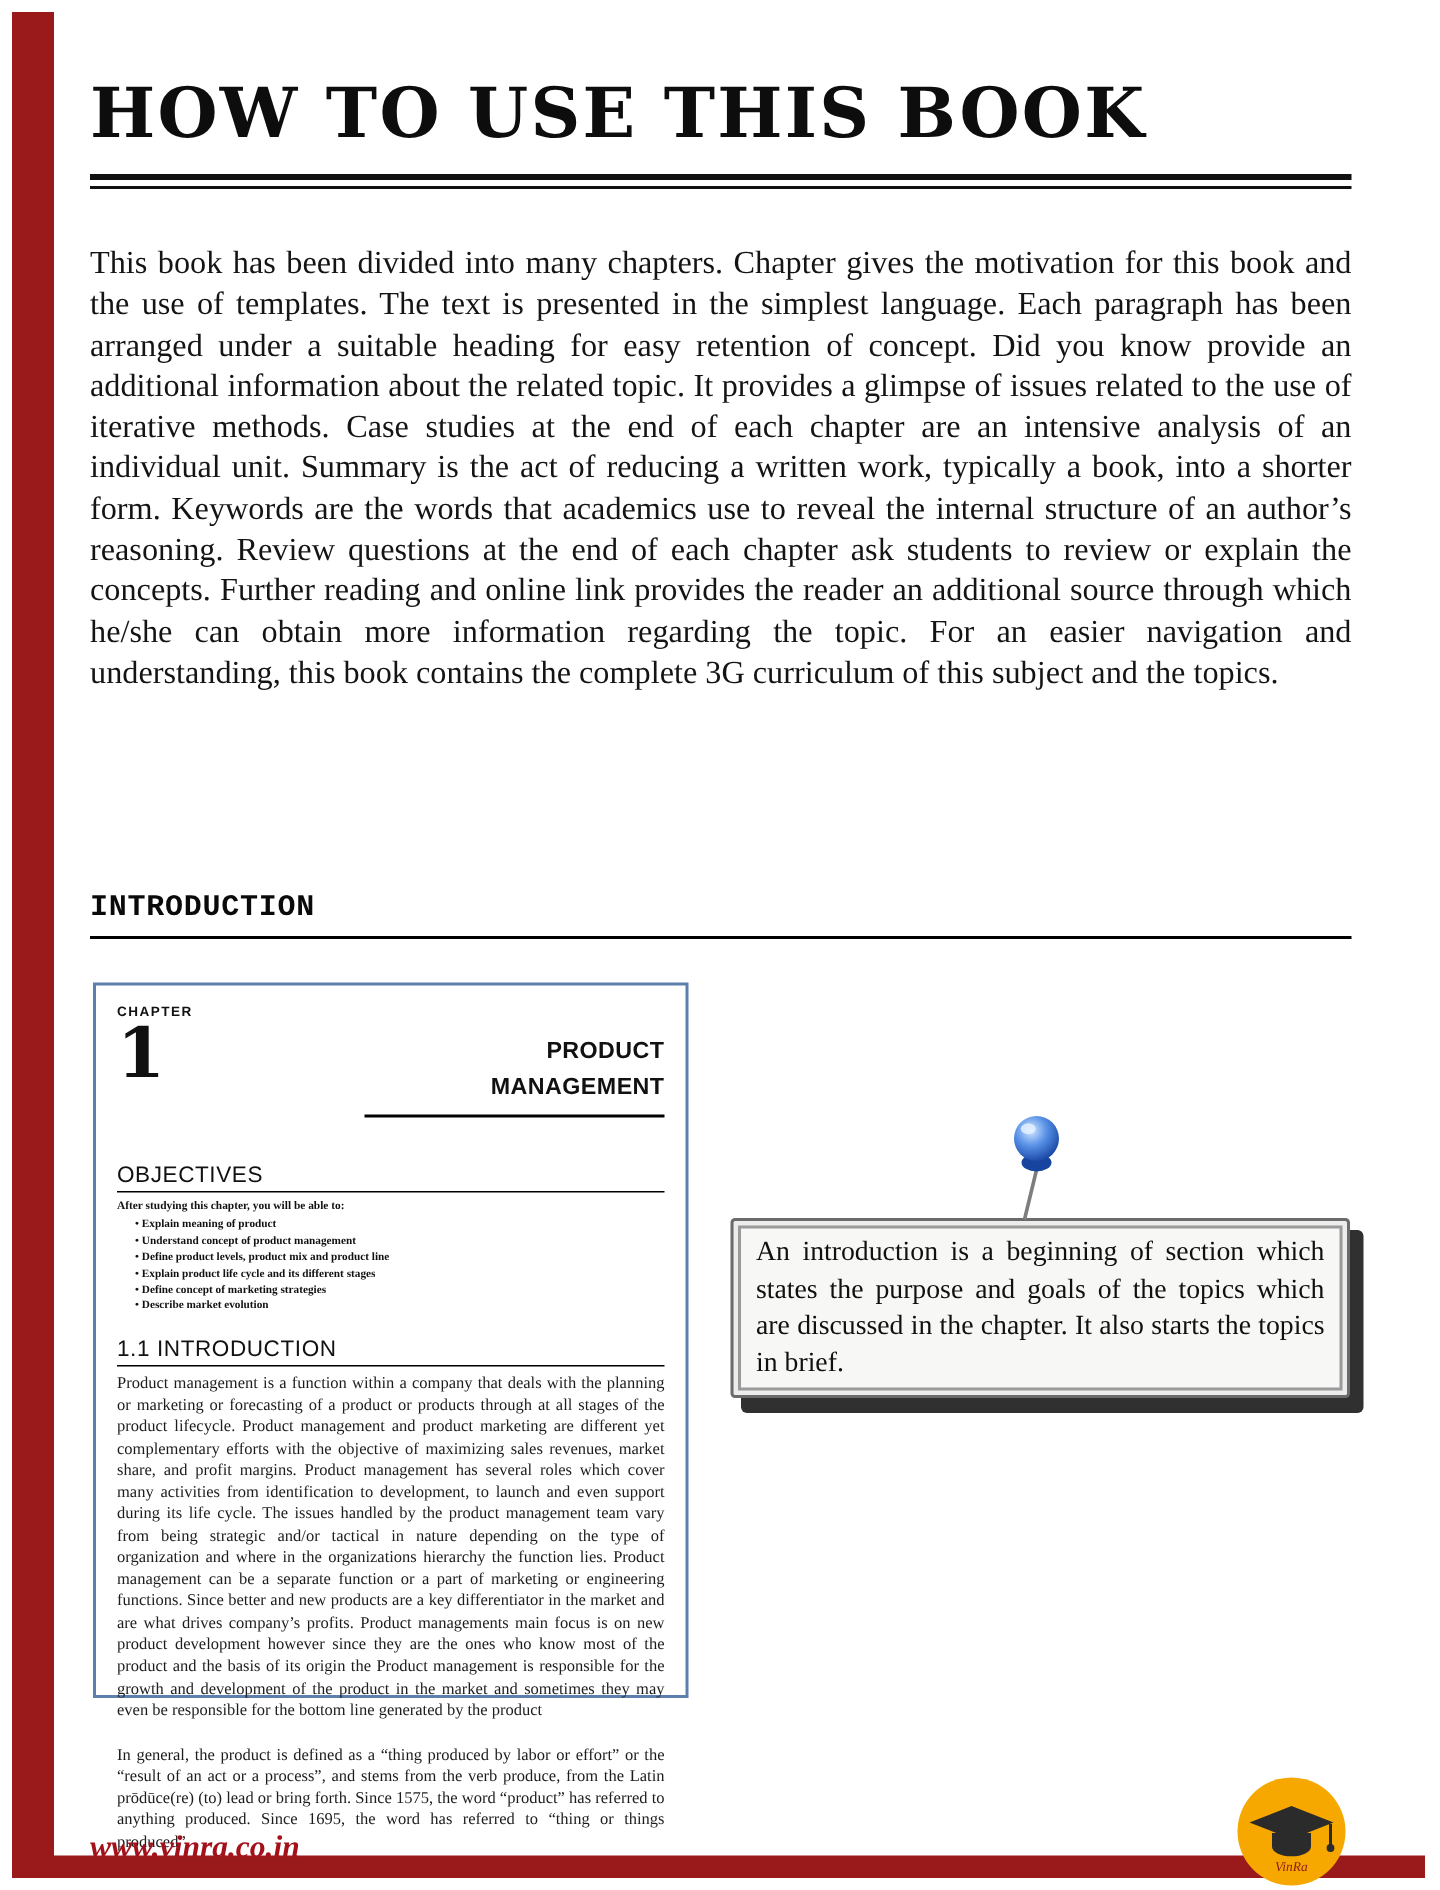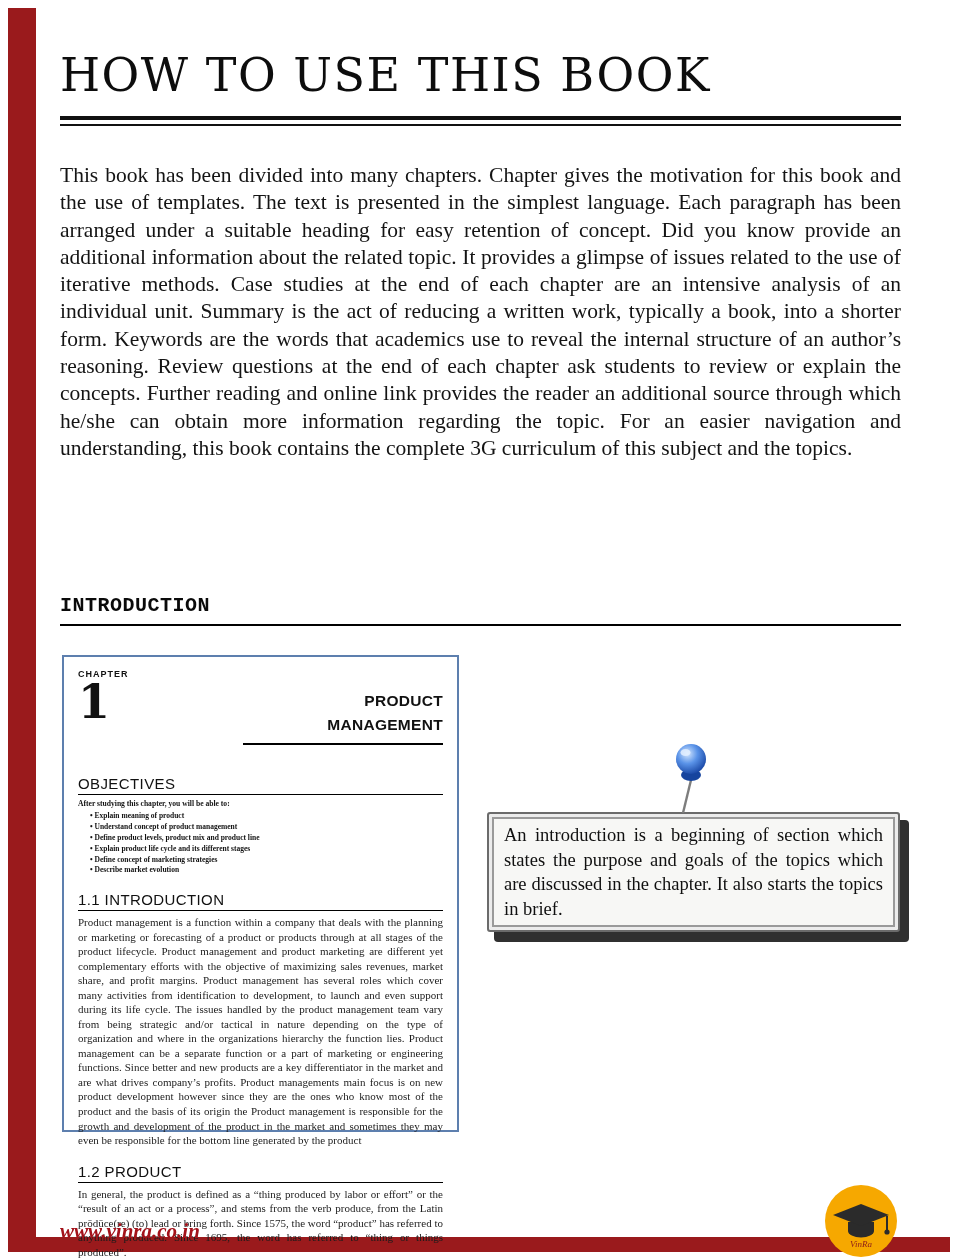--- a/index.html
+++ b/index.html
@@ -3,21 +3,21 @@
 <meta charset="utf-8">
 <style>
   * { margin:0; padding:0; box-sizing:border-box; }
   html,body { width:960px; height:1260px; background:#ffffff; overflow:hidden; }
   body { font-family:"Liberation Serif", serif; color:#111; position:relative; }
 
   .accent-left  { position:absolute; left:8px; top:8px; width:28px; height:1244px; background:#9a1a1c; }
   .accent-bottom{ position:absolute; left:8px; bottom:8px; right:10px; height:15px; background:#9a1a1c; }
 
   .title-block { position:absolute; left:60px; top:48px; width:841px; }
-  .page-title  { font-family:"DejaVu Serif","Liberation Serif",serif; font-weight:normal;
+  .page-title  { font-family:"DejaVu Serif","Liberation Serif",serif; font-weight:bold;
                  font-size:46px; letter-spacing:1.5px; color:#0d0d0d; }
   .double-rule { margin-top:14px; height:10px; border-top:4px solid #111; border-bottom:2.5px solid #111; }
 
   .intro-par { position:absolute; left:60px; top:162px; width:841px;
                font-size:21.5px; line-height:27.3px; text-align:justify; color:#141414; }
 
   .section-head { position:absolute; left:60px; top:594px; width:841px;
                   border-bottom:2px solid #000; padding-bottom:7px; }
   .section-head span { font-family:Liberation Mono, monospace; font-weight:bold;
                        font-size:20px; letter-spacing:.5px; color:#0a0a0a; }
@@ -96,21 +96,20 @@
       <li>Describe market evolution</li>
     </ul>
   </div>
 
   <div class="cb-section">
     <div class="cb-sec-head">1.1  INTRODUCTION</div>
     <p class="cb-sec-body">Product management is a function within a company that deals with the planning or marketing or forecasting of a product or products through at all stages of the product lifecycle. Product management and product marketing are different yet complementary efforts with the objective of maximizing sales revenues, market share, and profit margins. Product management has several roles which cover many activities from identification to development, to launch and even support during its life cycle. The issues handled by the product management team vary from being strategic and/or tactical in nature depending on the type of organization and where in the organizations hierarchy the function lies. Product management can be a separate function or a part of marketing or engineering functions. Since better and new products are a key differentiator in the market and are what drives company’s profits. Product managements main focus is on new product development however since they are the ones who know most of the product and the basis of its origin the Product management is responsible for the growth and development of the product in the market and sometimes they may even be responsible for the bottom line generated by the product</p>
   </div>
 
   <div class="cb-section">
-    <div class="cb-sec-head">1.2  PRODUCT</div>
     <p class="cb-sec-body">In general, the product is defined as a “thing produced by labor or effort” or the “result of an act or a process”, and stems from the verb produce, from the Latin prōdūce(re) (to) lead or bring forth. Since 1575, the word “product” has referred to anything produced. Since 1695, the word has referred to “thing or things produced”.</p>
   </div>
 </div>
 
 <svg class="pushpin" viewBox="0 0 46 74">
   <defs>
     <radialGradient id="pinball" cx="38%" cy="32%" r="75%">
       <stop offset="0%" stop-color="#d6e8ff"></stop>
       <stop offset="45%" stop-color="#5a93e8"></stop>
       <stop offset="100%" stop-color="#123f9e"></stop>

